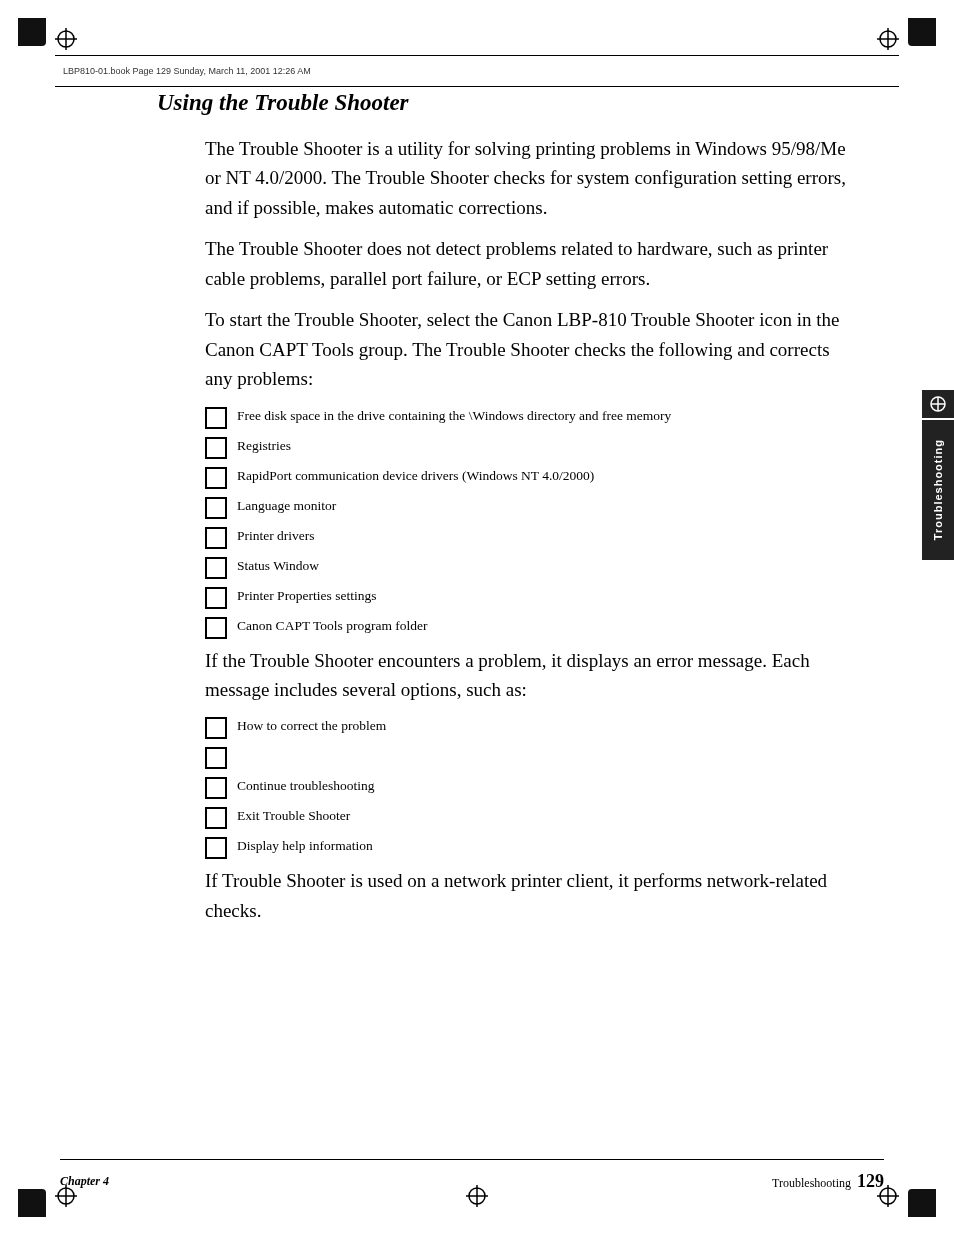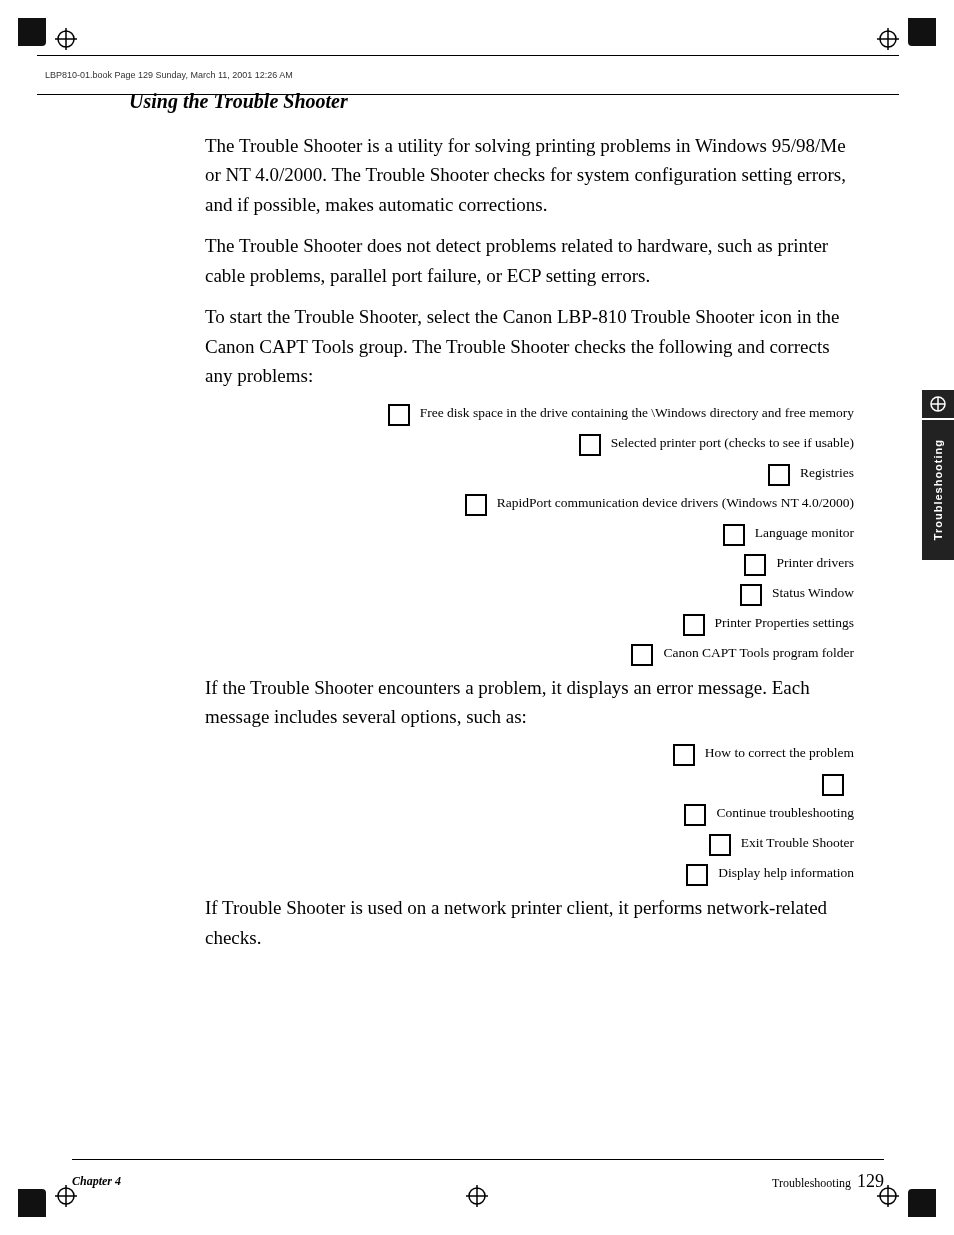--- a/index.html
+++ b/index.html
@@ -28,23 +28,23 @@
     .ch-top-left { top: 28px; left: 55px; }
     .ch-top-right { top: 28px; right: 55px; }
     .ch-bottom-left { bottom: 28px; left: 55px; }
     .ch-bottom-right { bottom: 28px; right: 55px; }
     .ch-bottom-center { bottom: 28px; left: 50%; transform: translateX(-50%); }
 
     
     .top-header {
       position: absolute;
       top: 55px;
-      left: 37px;
+      left: 55px;
       right: 55px;
-      height: 40px;
+      height: 32px;
       border-top: 1.5px solid #000;
       border-bottom: 1.5px solid #000;
       display: flex;
       align-items: center;
       padding: 0 8px;
     }
     .top-header-text {
       font-size: 9px;
       color: #333;
       font-family: Arial, sans-serif;
@@ -88,25 +88,25 @@
     .content {
       position: absolute;
       top: 90px;
       left: 55px;
       right: 70px;
       bottom: 90px;
     }
 
     
     .section-title {
-      font-size: 20px;
+      font-size: 23px;
       font-style: italic;
       font-weight: bold;
       margin-bottom: 18px;
-      margin-left: 74px;
+      margin-left: 102px;
     }
 
     
     .body-text {
       margin-left: 150px;
       margin-right: 30px;
       font-size: 19px;
       line-height: 1.55;
     }
 
@@ -120,40 +120,39 @@
       margin-right: 30px;
       margin-bottom: 6px;
     }
 
     .list-item {
       display: flex;
       align-items: flex-start;
       margin-bottom: 7px;
       font-size: 13.5px;
       line-height: 1.55;
-      justify-content: flex-end;
     }
 
     .list-bullet {
       width: 22px;
       height: 22px;
       min-width: 22px;
       border: 2px solid #000;
       margin-right: 10px;
       margin-top: 1px;
       display: flex;
       align-items: center;
       justify-content: center;
     }
 
     
     .footer {
       position: absolute;
       bottom: 52px;
-      left: 72px;
+      left: 60px;
       right: 70px;
       height: 24px;
       border-top: 1.5px solid #000;
       display: flex;
       align-items: center;
       justify-content: space-between;
       padding: 20px 0 0 0;
     }
     .footer-left {
       font-size: 12px;
@@ -164,21 +163,21 @@
       font-size: 12px;
       display: flex;
       align-items: baseline;
       gap: 6px;
     }
     .footer-right-label {
       font-style: normal;
     }
     .footer-right-number {
       font-size: 18px;
-      font-weight: normal;
+      font-weight: bold;
       text-align: center;
     }
 
     
     .register-mark {
       position: absolute;
       width: 22px;
       height: 22px;
     }
     .register-mark svg {
@@ -261,24 +260,20 @@
     </div>
   </div>
 
   <div class="list-section">
     <div class="list-item">
       <div class="list-bullet"></div>
       <span>Free disk space in the drive containing the \Windows directory and free memory</span>
     </div>
     <div class="list-item">
       <div class="list-bullet"></div>
-      <span>Selected printer port (checks to see if usable)</span>
-    </div>
-    <div class="list-item">
-      <div class="list-bullet"></div>
       <span>Registries</span>
     </div>
     <div class="list-item">
       <div class="list-bullet"></div>
       <span>RapidPort communication device drivers (Windows NT 4.0/2000)</span>
     </div>
     <div class="list-item">
       <div class="list-bullet"></div>
       <span>Language monitor</span>
     </div>

